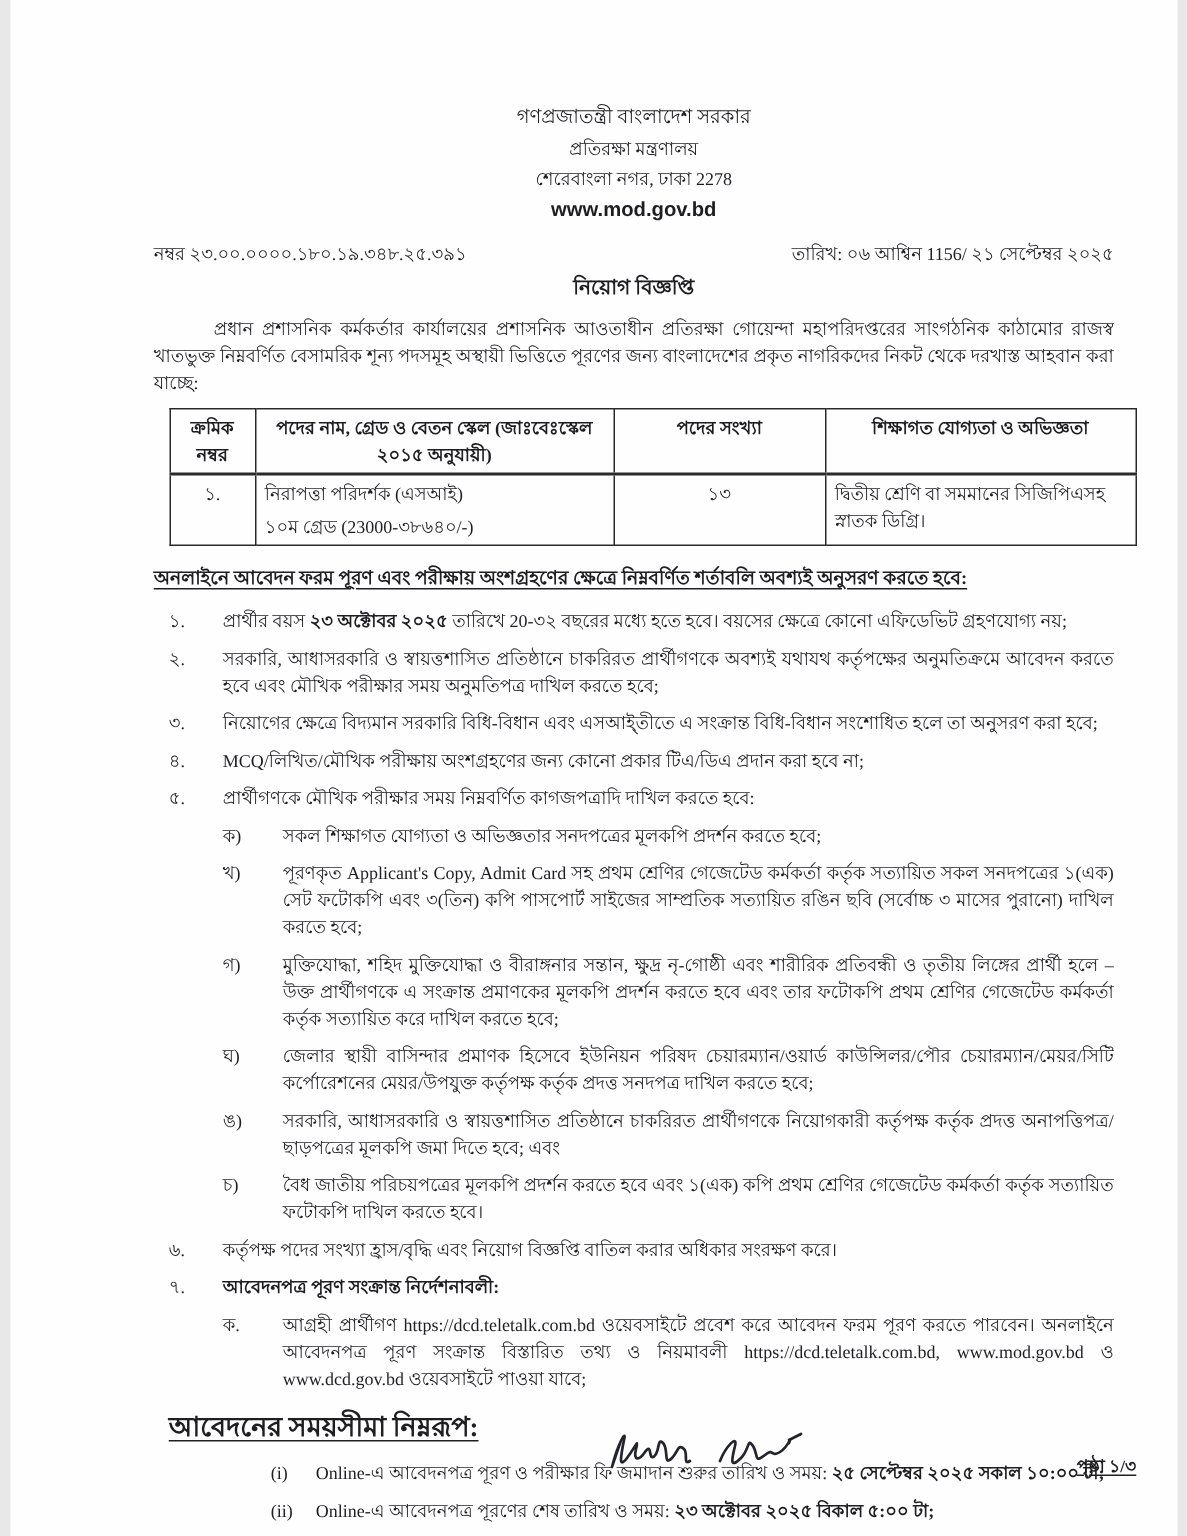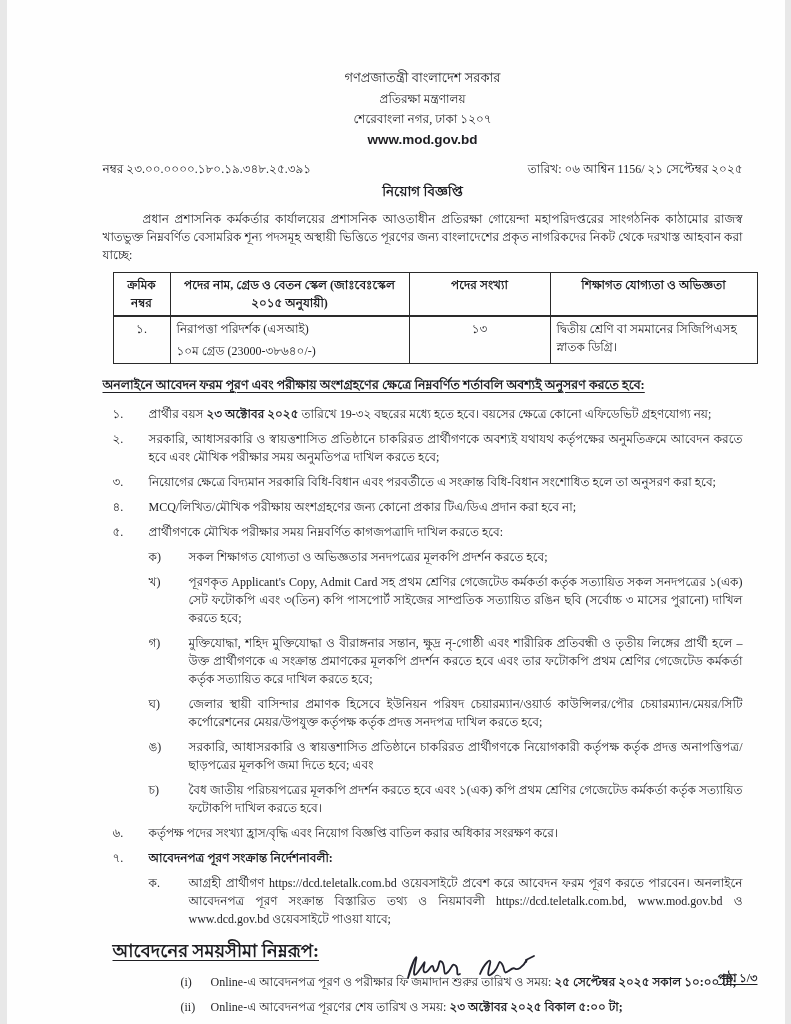--- a/index.html
+++ b/index.html
@@ -67,21 +67,21 @@
   }
 </style>
 </head>
 <body>
 
 <div class="page">
 
   <header class="doc-header">
     <div class="gov">গণপ্রজাতন্ত্রী বাংলাদেশ সরকার</div>
     <div>প্রতিরক্ষা মন্ত্রণালয়</div>
-    <div>শেরেবাংলা নগর, ঢাকা ১২০৭</div>
+    <div>শেরেবাংলা নগর, ঢাকা 2278</div>
     <div class="website">www.mod.gov.bd</div>
   </header>
 
   <div class="memo-row">
     <span>নম্বর ২৩.০০.০০০০.১৮০.১৯.৩৪৮.২৫.৩৯১</span>
     <span>তারিখ: ০৬ আশ্বিন 1156/ ২১ সেপ্টেম্বর ২০২৫</span>
   </div>
 
   <h1 class="title">নিয়োগ বিজ্ঞপ্তি</h1>
 
@@ -106,31 +106,31 @@
         <td class="c">১৩</td>
         <td>দ্বিতীয় শ্রেণি বা সমমানের সিজিপিএসহ স্নাতক ডিগ্রি।</td>
       </tr>
     </tbody>
   </table>
 
   <h2 class="sec-heading">অনলাইনে আবেদন ফরম পূরণ এবং পরীক্ষায় অংশগ্রহণের ক্ষেত্রে নিম্নবর্ণিত শর্তাবলি অবশ্যই অনুসরণ করতে হবে:</h2>
 
   <div class="li">
     <span class="num">১.</span>
-    <span class="txt"><span>প্রার্থীর বয়স </span><b>২৩ অক্টোবর ২০২৫</b><span> তারিখে 19-৩২ বছরের মধ্যে হতে হবে। বয়সের ক্ষেত্রে কোনো এফিডেভিট গ্রহণযোগ্য নয়;</span></span>
+    <span class="txt"><span>প্রার্থীর বয়স </span><b>২৩ অক্টোবর ২০২৫</b><span> তারিখে 20-৩২ বছরের মধ্যে হতে হবে। বয়সের ক্ষেত্রে কোনো এফিডেভিট গ্রহণযোগ্য নয়;</span></span>
   </div>
 
   <div class="li">
     <span class="num">২.</span>
     <span class="txt">সরকারি, আধাসরকারি ও স্বায়ত্তশাসিত প্রতিষ্ঠানে চাকরিরত প্রার্থীগণকে অবশ্যই যথাযথ কর্তৃপক্ষের অনুমতিক্রমে আবেদন করতে হবে এবং মৌখিক পরীক্ষার সময় অনুমতিপত্র দাখিল করতে হবে;</span>
   </div>
 
   <div class="li">
     <span class="num">৩.</span>
-    <span class="txt">নিয়োগের ক্ষেত্রে বিদ্যমান সরকারি বিধি-বিধান এবং পরবর্তীতে এ সংক্রান্ত বিধি-বিধান সংশোধিত হলে তা অনুসরণ করা হবে;</span>
+    <span class="txt">নিয়োগের ক্ষেত্রে বিদ্যমান সরকারি বিধি-বিধান এবং এসআই্তীতে এ সংক্রান্ত বিধি-বিধান সংশোধিত হলে তা অনুসরণ করা হবে;</span>
   </div>
 
   <div class="li">
     <span class="num">৪.</span>
     <span class="txt">MCQ/লিখিত/মৌখিক পরীক্ষায় অংশগ্রহণের জন্য কোনো প্রকার টিএ/ডিএ প্রদান করা হবে না;</span>
   </div>
 
   <div class="li">
     <span class="num">৫.</span>
     <span class="txt">প্রার্থীগণকে মৌখিক পরীক্ষার সময় নিম্নবর্ণিত কাগজপত্রাদি দাখিল করতে হবে:</span>

